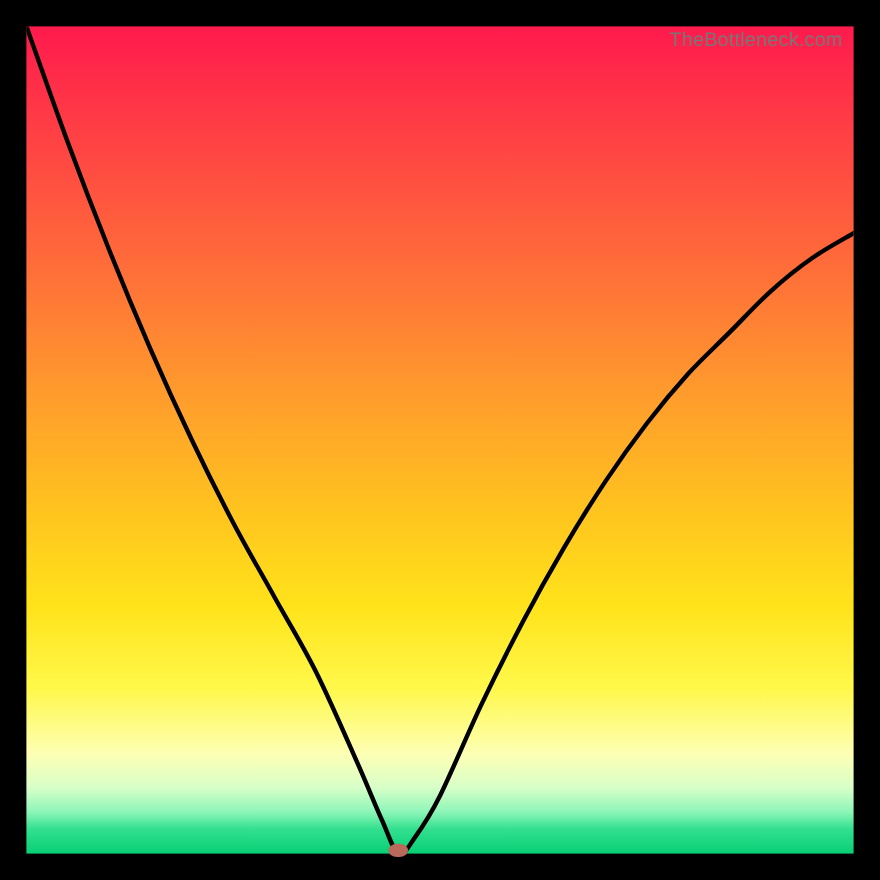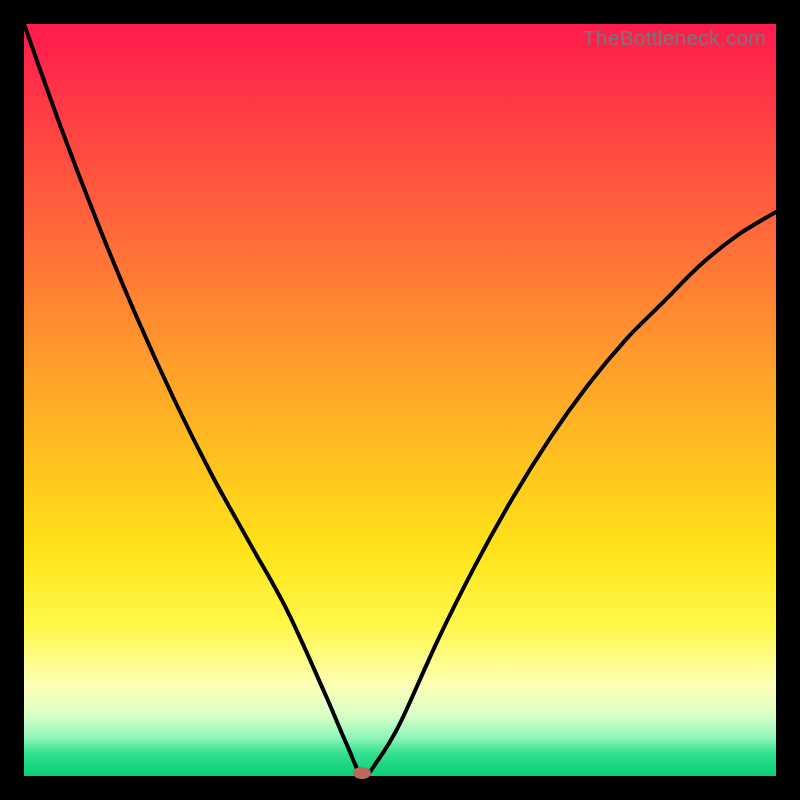--- a/index.html
+++ b/index.html
@@ -38,21 +38,21 @@
       #8cf5b7 95%,
       #33e08f 97%,
       #07cf74 100%
     );
   }
   .watermark {
     position: absolute;
     top: 2px;
     right: 10px;
     font-family: Arial, Helvetica, sans-serif;
-    font-size: 21px;
+    font-size: 18px;
     color: #777;
     letter-spacing: 0.2px;
     user-select: none;
   }
   svg.curve {
     position: absolute;
     left: 0;
     top: 0;
     width: 752px;
     height: 752px;

